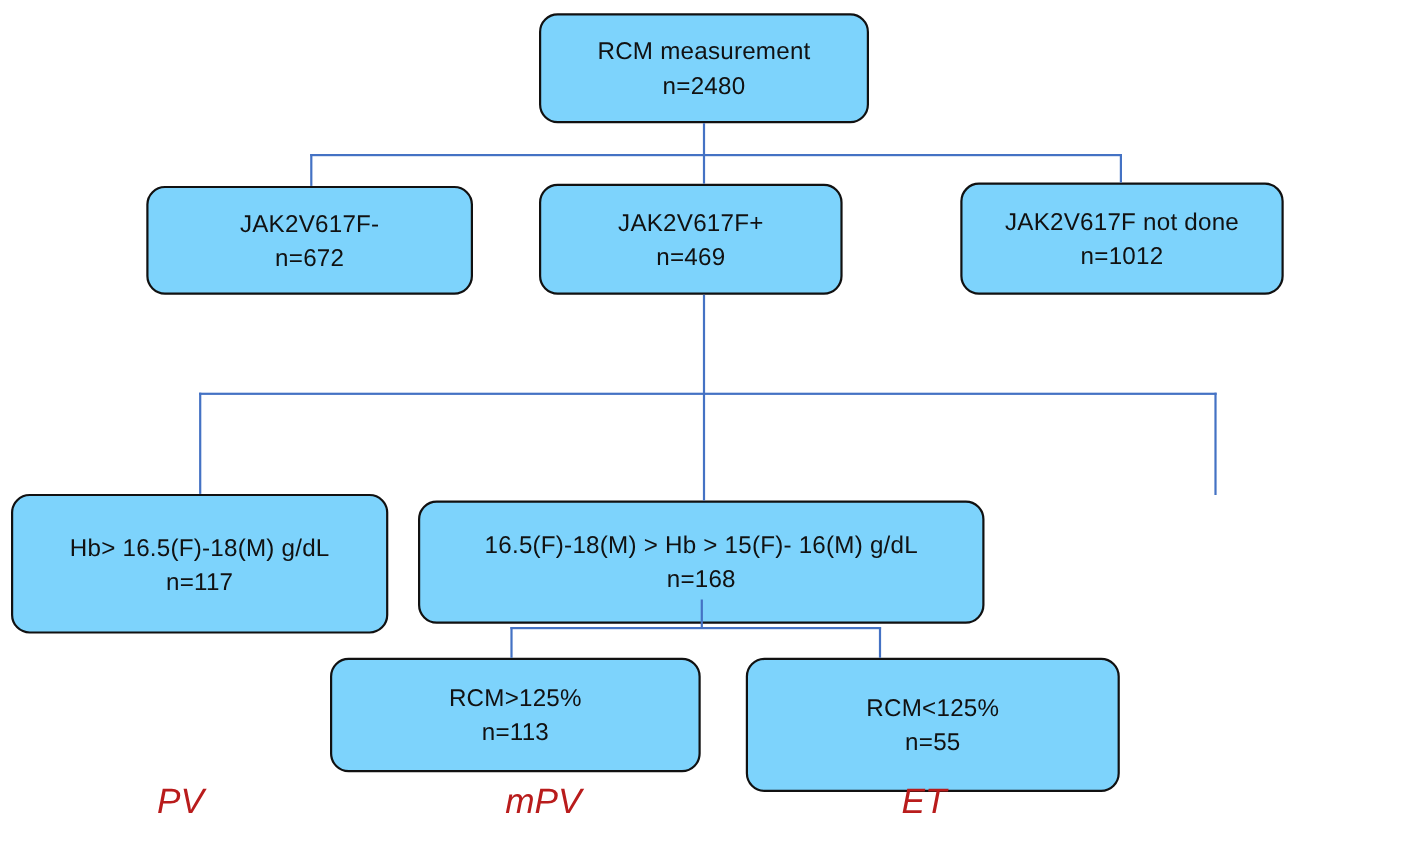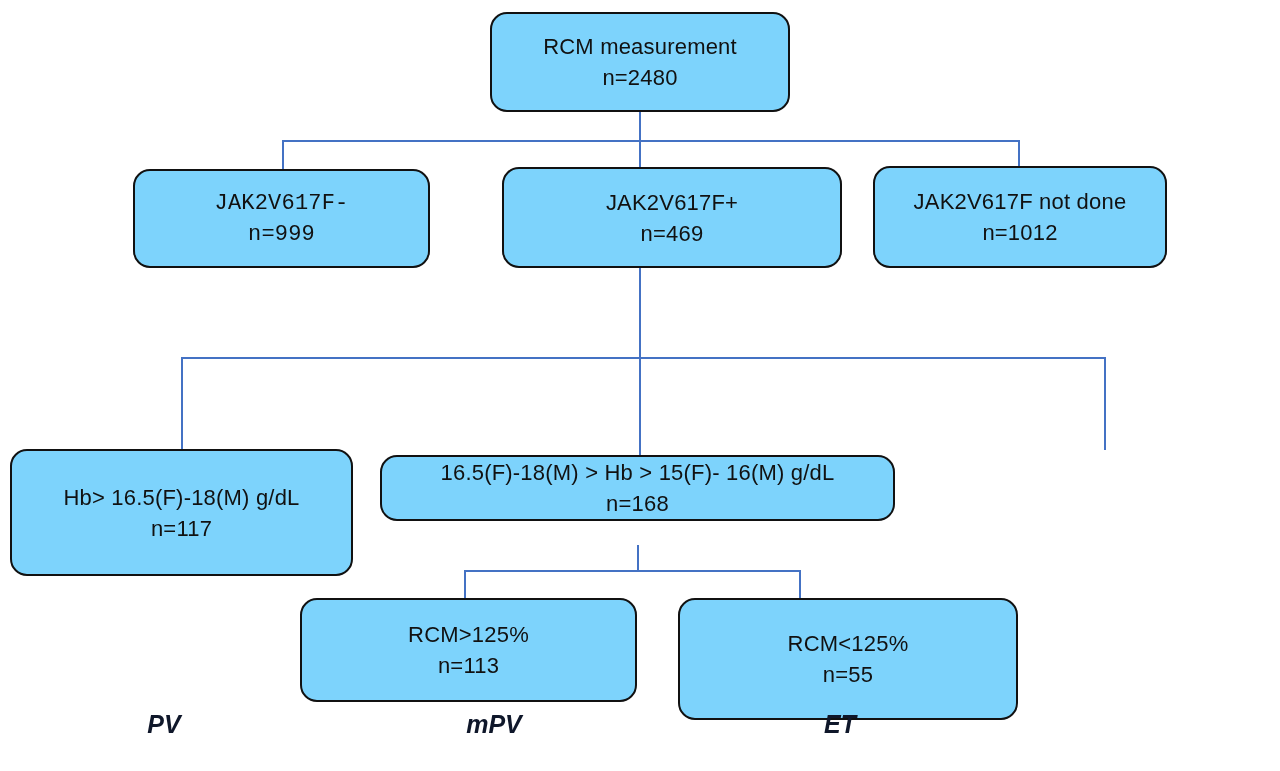--- a/index.html
+++ b/index.html
@@ -34,58 +34,58 @@
   .node-label, .node-count {
     white-space: nowrap;
   }
   .line {
     position: absolute;
     background: var(--line-color, #4472C4);
   }
   .footer-label {
     position: absolute;
     transform: translateX(-50%);
-    font-size: 25px;
+    font-size: 32px;
     font-style: italic;
-    font-weight: bold;
-    color: #0f172a;
+    font-weight: normal;
+    color: #b91c1c;
     white-space: nowrap;
   }
 </style>
 </head>
 <body>
 
 <div class="canvas">
 
   <div class="node" style="left:490px; top:12px; width:300px; height:100px;">
     <div class="node-label">RCM measurement</div>
     <div class="node-count">n=2480</div>
   </div>
 
-  <div class="node" style="left:133px; top:169px; width:297px; height:99px;font-family:Liberation Mono, monospace;">
+  <div class="node" style="left:133px; top:169px; width:297px; height:99px;">
     <div class="node-label">JAK2V617F-</div>
-    <div class="node-count">n=999</div>
+    <div class="node-count">n=672</div>
   </div>
 
-  <div class="node" style="left:502px; top:167px; width:340px; height:101px;">
+  <div class="node" style="left:490px; top:167px; width:276px; height:101px;">
     <div class="node-label">JAK2V617F+</div>
     <div class="node-count">n=469</div>
   </div>
 
   <div class="node" style="left:873px; top:166px; width:294px; height:102px;text-align:center;">
     <div class="node-label">JAK2V617F not done</div>
     <div class="node-count">n=1012</div>
   </div>
 
   <div class="node" style="left:10px; top:449px; width:343px; height:127px;">
     <div class="node-label">Hb&gt; 16.5(F)-18(M) g/dL</div>
     <div class="node-count">n=117</div>
   </div>
 
-  <div class="node" style="left:380px; top:455px; width:515px; height:66px;justify-content:space-between;">
+  <div class="node" style="left:380px; top:455px; width:515px; height:112px;">
     <div class="node-label">16.5(F)-18(M) &gt; Hb &gt; 15(F)- 16(M) g/dL</div>
     <div class="node-count">n=168</div>
   </div>
 
 
   <div class="node" style="left:300px; top:598px; width:337px; height:104px;">
     <div class="node-label">RCM&gt;125%</div>
     <div class="node-count">n=113</div>
   </div>
 

